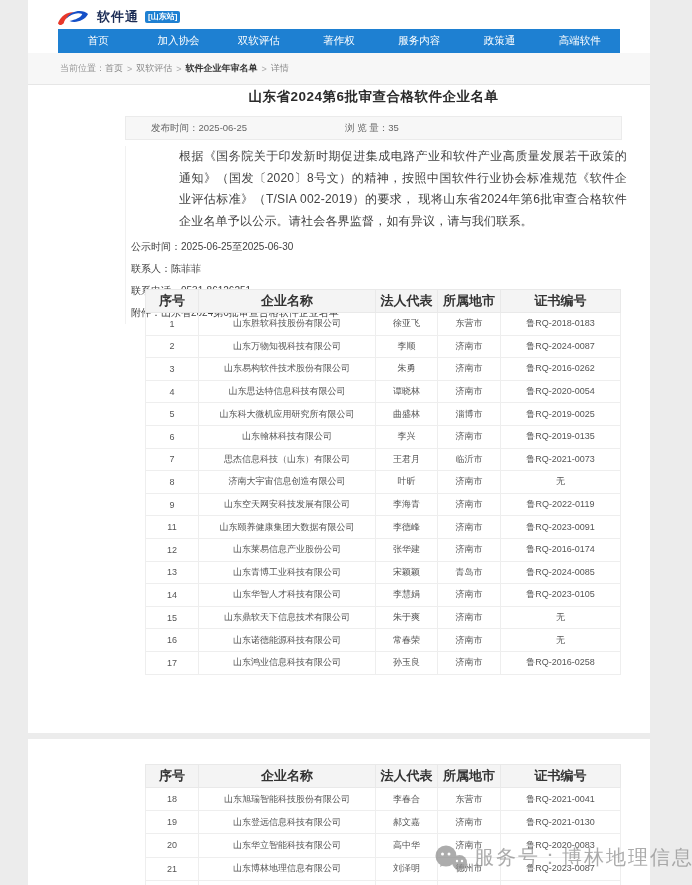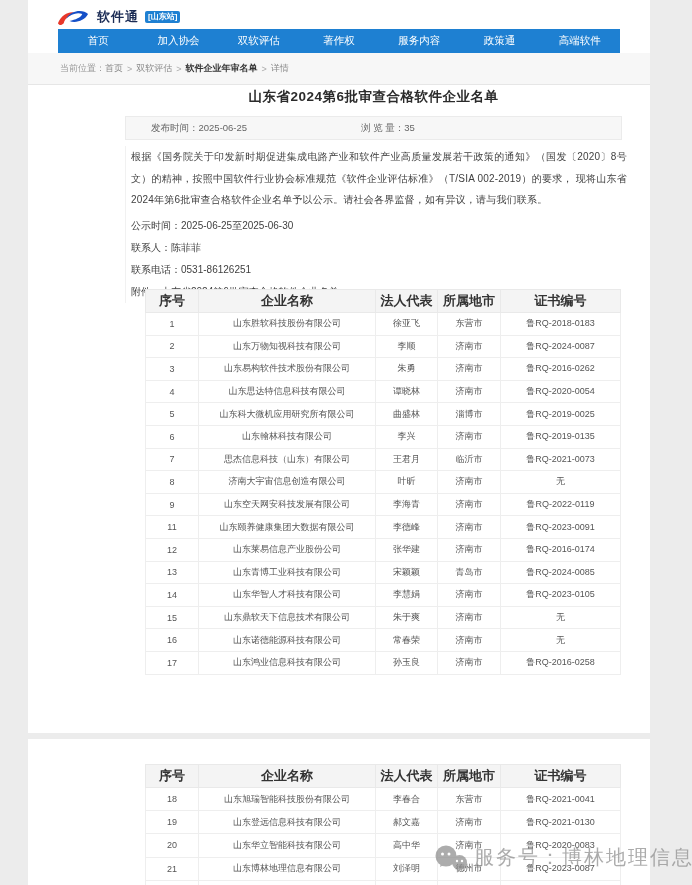--- a/index.html
+++ b/index.html
@@ -53,26 +53,27 @@
     position:absolute; top:88px; left:97px; width:497px;
     text-align:center; font-size:13.5px; font-weight:bold; color:#2b2b2b;
     letter-spacing:0.5px;
   }
   .meta-box {
     position:absolute; top:116px; left:97px; width:497px; height:24px;
     background:#f7f7f7; border:1px solid #ebebeb;
     display:flex; align-items:center; font-size:9.5px; color:#666;
   }
   .meta-box .publish { margin-left:25px; width:190px; }
-  .meta-box .views { margin-left:20px; }
+  .meta-box .views { margin-left:4px; }
 
   .article-text { position:absolute; top:146px; left:97px; width:502px; border-left:1px solid #f1f1f1; padding-left:5px; }
   .body-para {
-    font-size:10px; color:#3f3f3f; line-height:21.5px; text-align:justify;
+    font-size:12px; color:#3f3f3f; line-height:21.5px; text-align:justify;
     letter-spacing:0.2px;
+    margin-left:48px;
   }
   .meta-lines { margin-top:4px; }
   .meta-line { font-size:10px; color:#3f3f3f; line-height:22px; }
 
   
   .list-table {
     border-collapse:collapse; table-layout:fixed; width:475px;
     position:absolute; left:117px;
     font-size:9px; color:#555;
   }

